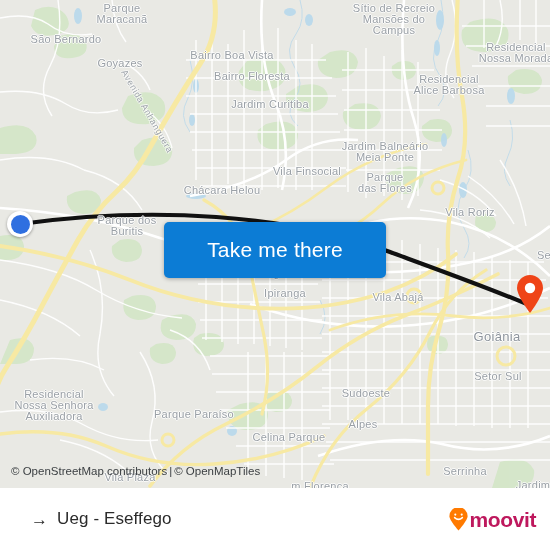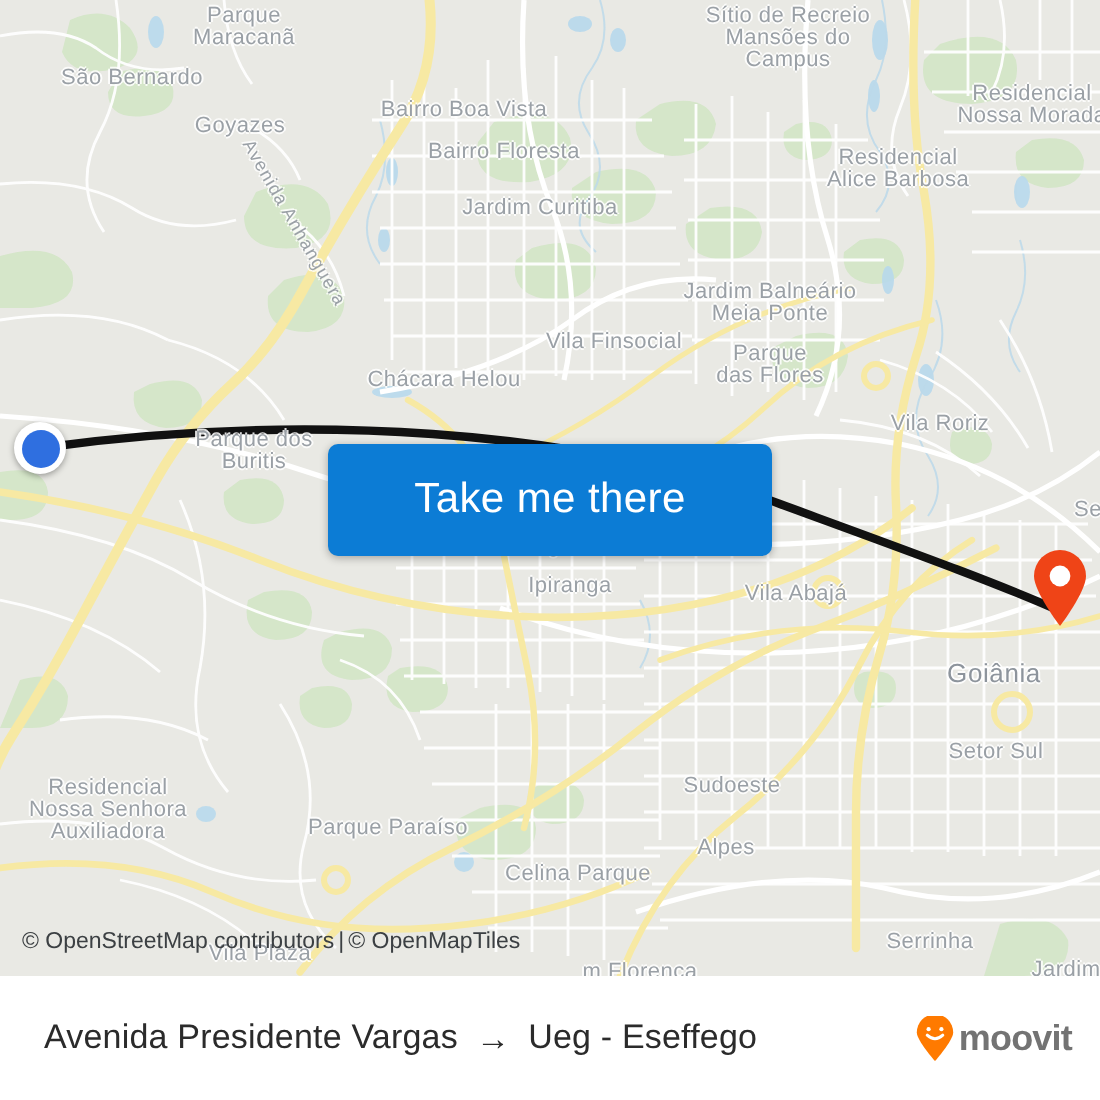--- a/index.html
+++ b/index.html
@@ -169,23 +169,23 @@
     color: #2b2b2b;
     line-height: 1;
   }
   .brand {
     margin-left: auto;
     display: flex;
     align-items: center;
     gap: 2px;
   }
   .brand-word {
-    font-size: 18px;
+    font-size: 21px;
     font-weight: bold;
-    color: #737373;
+    color: #be185d;
     letter-spacing: -0.4px;
     line-height: 1;
   }
 </style>
 </head>
 <body>
 
 <div id="app">
 
   <div class="map">
@@ -466,21 +466,20 @@
 
     <button class="cta" style="background: rgb(12, 124, 213);">Take me there</button>
 
     <div class="attribution">
       <a href="#">© OpenStreetMap contributors</a><span class="attr-sep">|</span><a href="#">© OpenMapTiles</a>
     </div>
   </div>
 
   <div class="footer">
     <div class="route-title">
-      <span>Avenida Presidente Vargas</span>
       <span class="route-arrow">→</span>
       <span>Ueg - Eseffego</span>
     </div>
     <div class="brand">
       <span style="display:inline-block;line-height:0;">
         <svg width="19" height="23" viewBox="0 0 19 23">
           <path d="M9.5 22.5 C9.5 22.5 18.6 12.2 18.6 8.2 A9.1 9.1 0 1 0 0.4 8.2 C0.4 12.2 9.5 22.5 9.5 22.5 Z" fill="#ff7a00"></path>
           <circle cx="6.3" cy="6.6" r="1.05" fill="#ffffff"></circle>
           <circle cx="12.7" cy="6.6" r="1.05" fill="#ffffff"></circle>
           <path d="M5.6 9.6 Q9.5 13.2 13.4 9.6" fill="none" stroke="#ffffff" stroke-width="1.5" stroke-linecap="round"></path>

